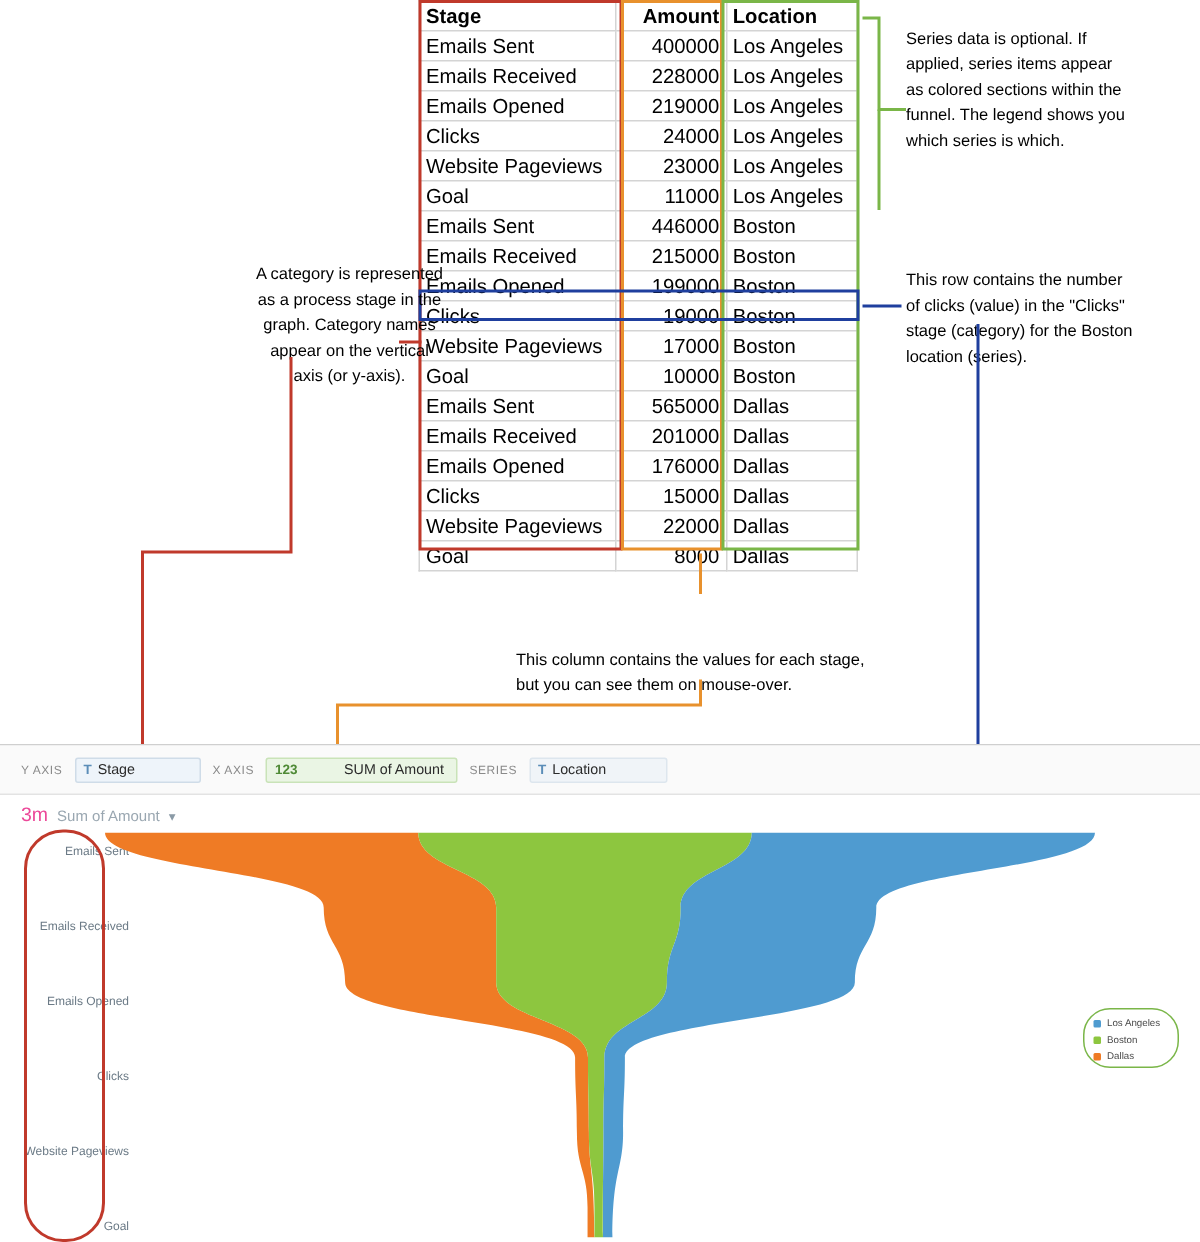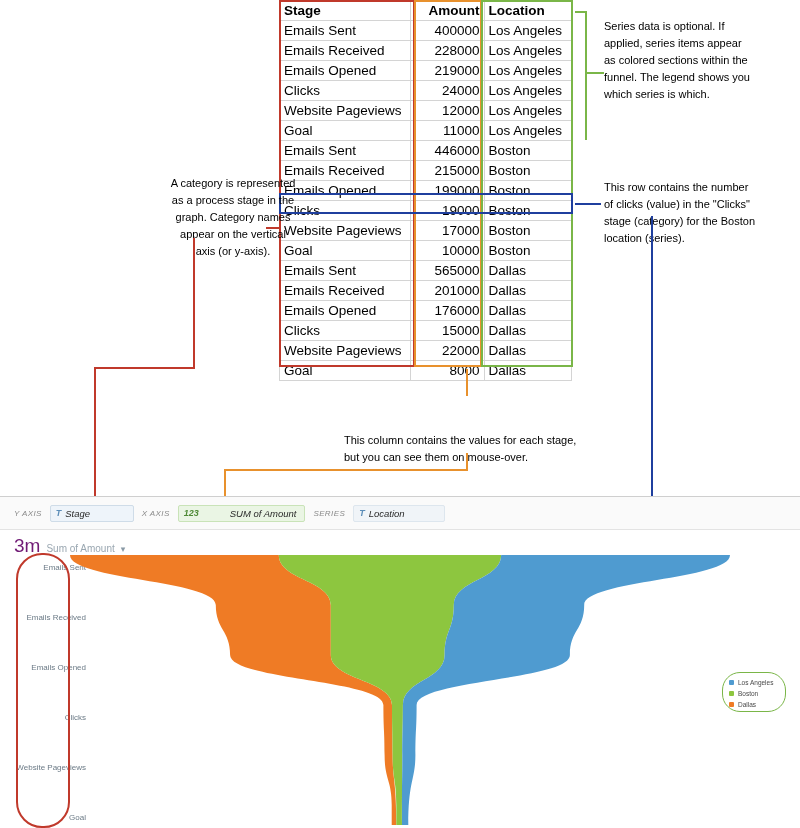--- a/index.html
+++ b/index.html
@@ -49,39 +49,39 @@
   #connectors { position:absolute; left:0; top:0; width:800px; height:828px; }
 
   
   #chart-panel {
     position:absolute; left:0; top:496px; width:800px; height:332px;
     background:#fff; border-top:1px solid #cfcfcf;
   }
   #shelf-bar {
     position:absolute; left:0; top:0; width:800px; height:33px;
     background:#fafafa; border-bottom:1px solid #e3e3e3;
-    display:flex; align-items:center; padding-left:14px; gap:8px;font-style:italic;
+    display:flex; align-items:center; padding-left:14px; gap:8px;
   }
   .shelf-label { font-size:8px; color:#8a8a8a; letter-spacing:.4px; }
   .pill {
     height:17px; display:flex; align-items:center; gap:4px;
     padding:0 8px 0 5px; border-radius:2px; font-size:9.5px;
     background:#eef4fa; border:1px solid #cfdce8; color:#2b2b2b;
     min-width:84px;
   }
   .pill.green { background:#eaf5e4; border-color:#c9e3b8;gap:31px; }
   .pill-type { font-size:9px; color:#5b8db8; font-weight:bold; }
   .pill.green .pill-type { color:#4f8a36; }
   .pill-empty { background:#f0f4f8; border:1px solid #dde6ee; min-width:92px; }
 
   #measure-row {
     position:absolute; left:14px; top:38px;
     display:flex; align-items:baseline; gap:6px;
   }
-  #measure-value { font-size:19px; color:#701a75; }
+  #measure-value { font-size:13px; color:#ec4899; }
   #measure-name { font-size:10px; color:#9aa7b1; }
   #measure-caret { font-size:9px; color:#8a9aa6; }
 
   #axis-labels { position:absolute; left:16px; top:60px; width:72px; height:262px; }
   .axis-label {
     position:absolute; right:2px; font-size:8px; color:#6b7a86;
     white-space:nowrap;
   }
 
   #funnel-svg { position:absolute; left:60px; top:58px; }
@@ -128,21 +128,21 @@
         <td class="col-amount">219000</td>
         <td class="col-location">Los Angeles</td>
       </tr>
       <tr>
         <td class="col-stage">Clicks</td>
         <td class="col-amount">24000</td>
         <td class="col-location">Los Angeles</td>
       </tr>
       <tr>
         <td class="col-stage">Website Pageviews</td>
-        <td class="col-amount">12000</td>
+        <td class="col-amount">23000</td>
         <td class="col-location">Los Angeles</td>
       </tr>
       <tr>
         <td class="col-stage">Goal</td>
         <td class="col-amount">11000</td>
         <td class="col-location">Los Angeles</td>
       </tr>
       <tr>
         <td class="col-stage">Emails Sent</td>
         <td class="col-amount">446000</td>

